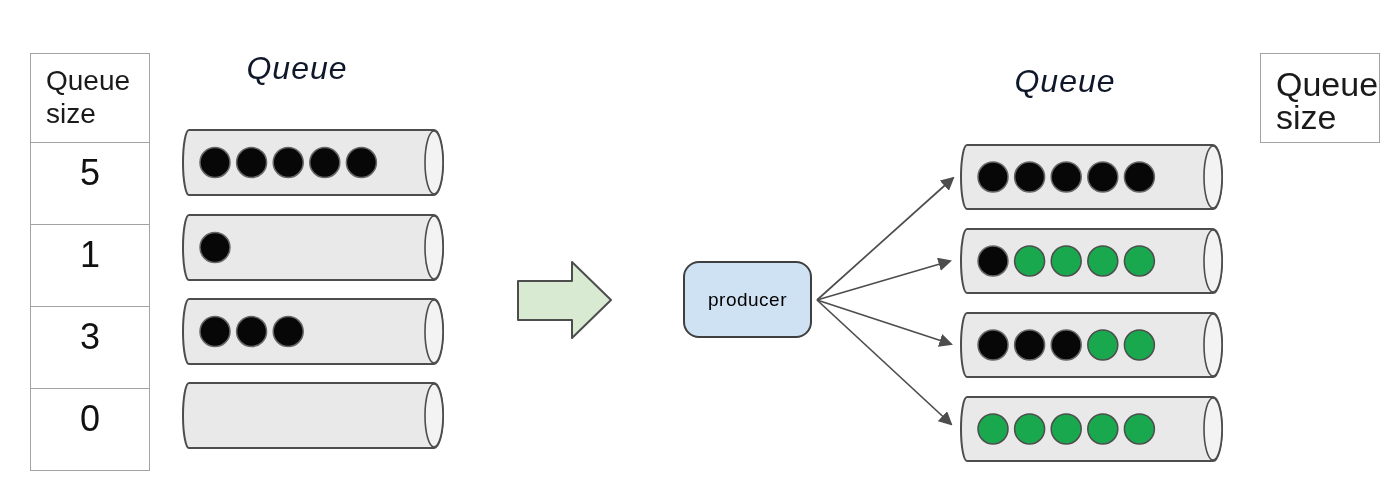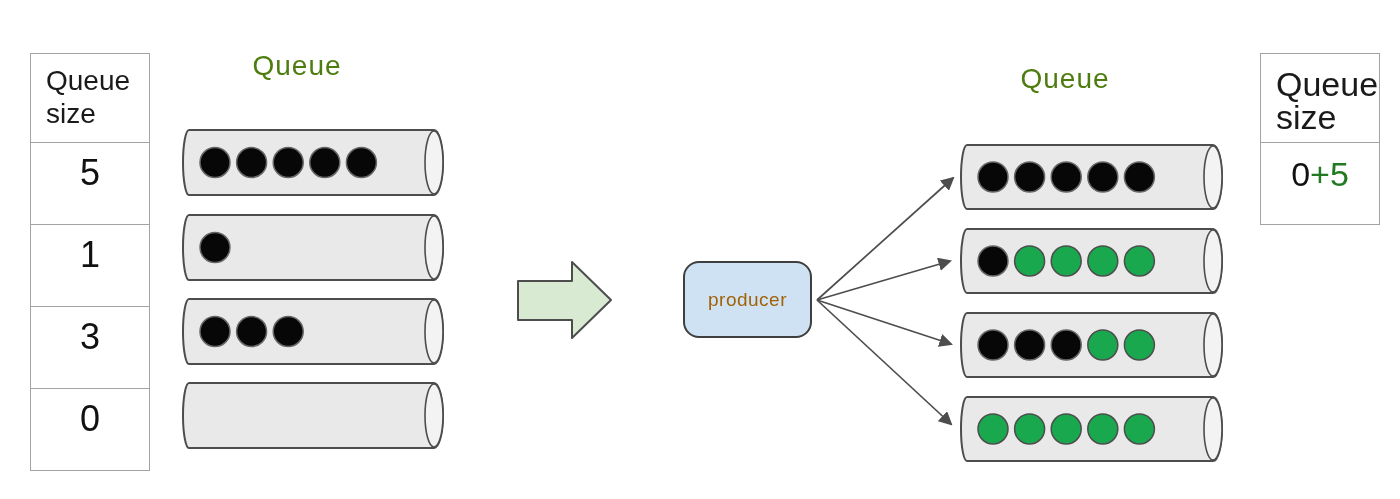--- a/index.html
+++ b/index.html
@@ -39,40 +39,41 @@
     line-height: 33px;
     color: #1a1a1a;
   }
   .size-table .cell .added { color: var(--green-text, #217a21); }
   .size-table.right-side .cell { font-size: 34px; padding-top: 14px; }
   
   .queue-title {
     position: absolute;
     width: 240px;
     text-align: center;
-    font-size: 28px;
+    font-size: 32px;
     line-height: 1;
-    color: #4d7c0f;
+    color: #0f172a;
     letter-spacing: 1px;
+    font-style: italic;
   }
   
   .producer-box {
     position: absolute;
     left: 683px;
     top: 261px;
     width: 129px;
     height: 77px;
     background: var(--producer-fill, #cfe2f3);
     border: 2px solid #3f3f3f;
     border-radius: 16px;
     display: flex;
     align-items: center;
     justify-content: center;
     font-size: 19px;
-    color: #a16207;
+    color: #000000;
     letter-spacing: 0.5px;
   }
   
   .diagram-svg {
     position: absolute;
     left: 0; top: 0;
     width: 1400px;
     height: 499px;
   }
 </style>
@@ -173,16 +174,15 @@
         </g>
       </g>
   </svg>
 
   <div class="producer-box">
     <span>producer</span>
   </div>
 
   <div class="size-table right-side" style="left:1260px;">
     <div class="cell header-cell">Queue size</div>
-    <div class="cell"><span>0</span><span class="added">+5</span></div>
   </div>
 
 </div>
 
 </body></html>

